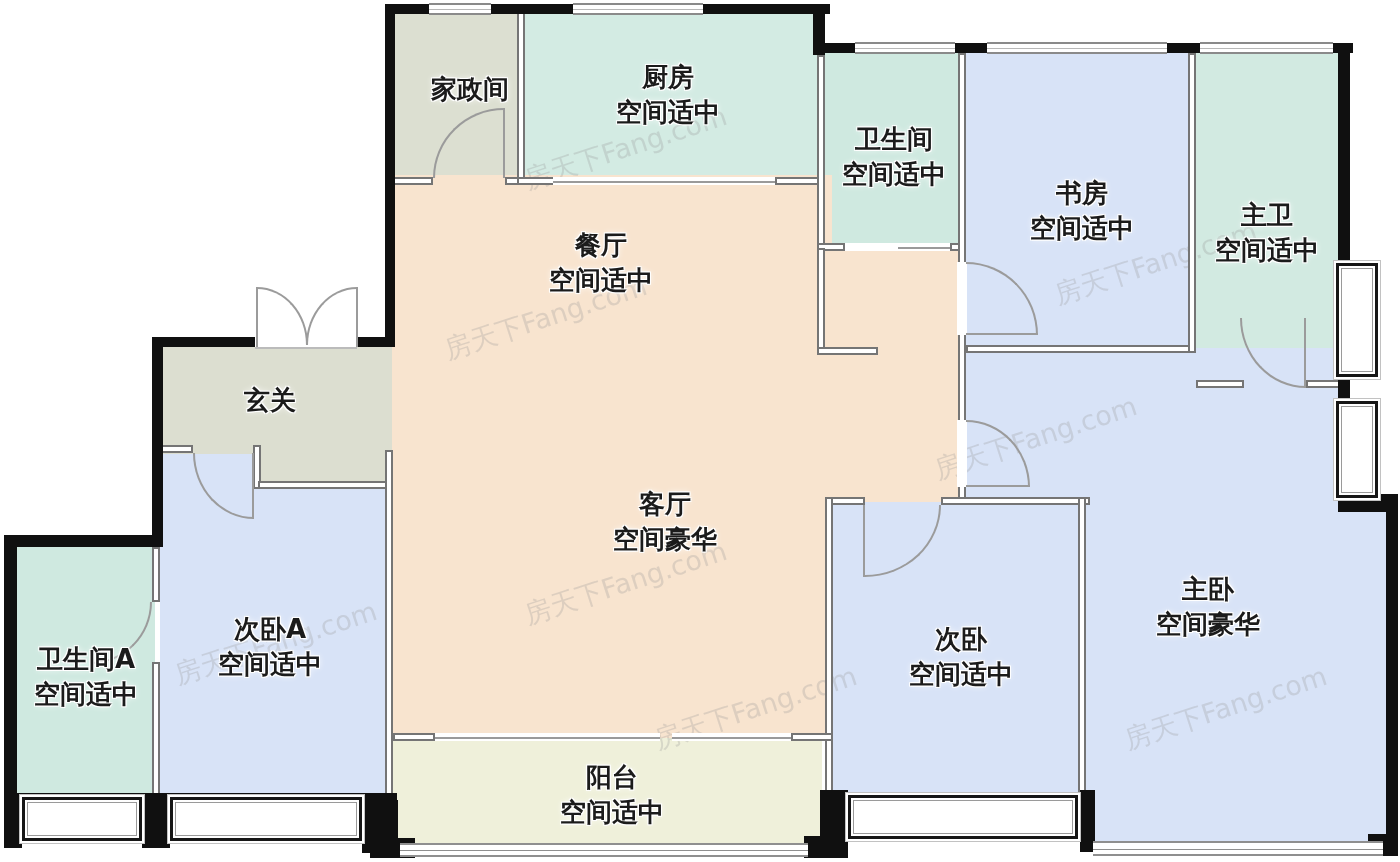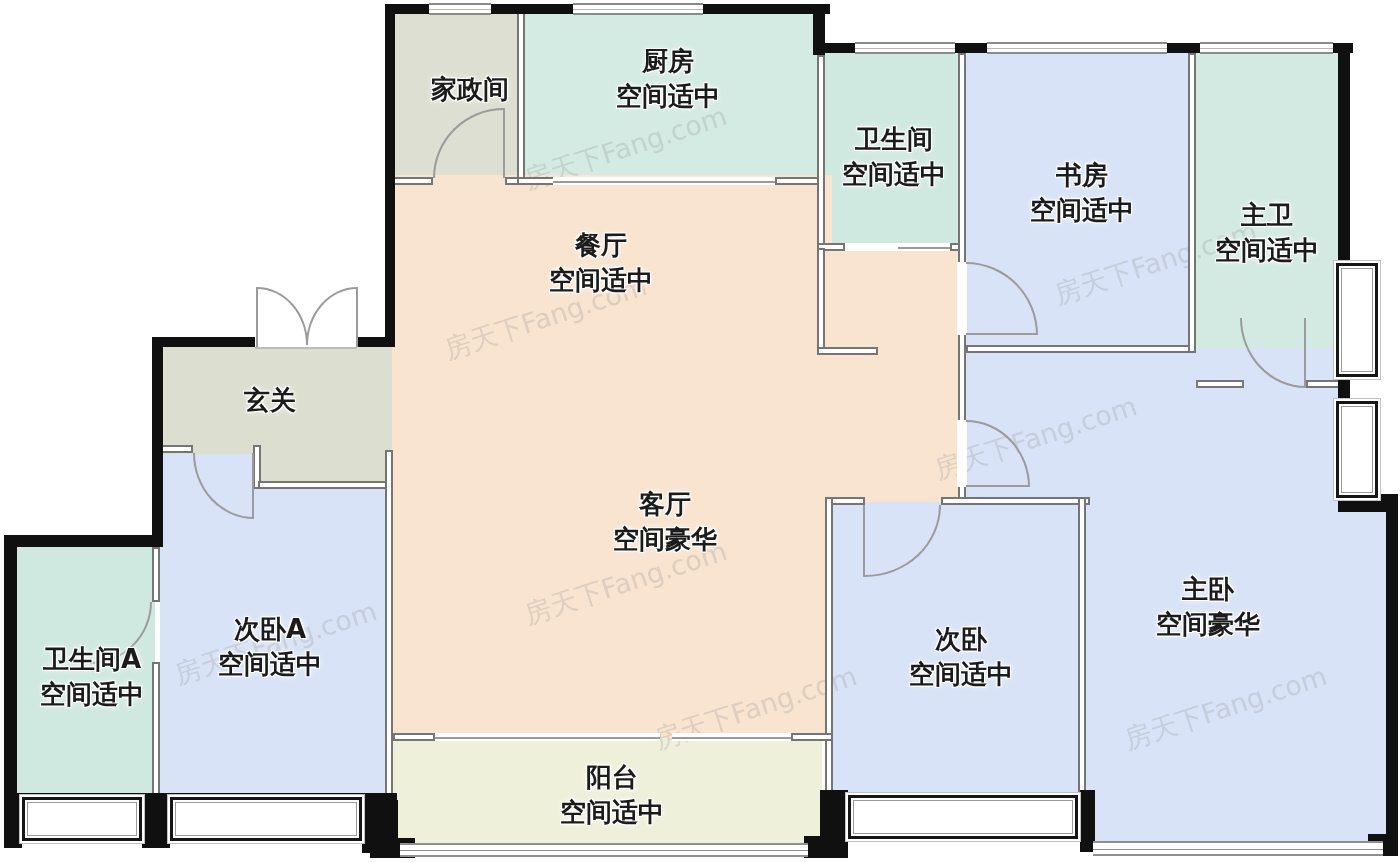--- a/index.html
+++ b/index.html
@@ -150,29 +150,29 @@
   <div class="arc tr" style="left:966px;top:420px;width:64px;height:67px;"></div>
   <div class="leaf" style="left:966px;top:485px;width:64px;height:2px;"></div>
   <div class="arc bl" style="left:1240px;top:318px;width:66px;height:70px;"></div>
   <div class="leaf" style="left:1304px;top:318px;width:2px;height:70px;"></div>
   <div class="arc br" style="left:865px;top:505px;width:76px;height:72px;"></div>
   <div class="leaf" style="left:863px;top:505px;width:2px;height:72px;"></div>
 
   <div class="label" style="left:470px;top:72px;">
     <div>家政间</div>
   </div>
-  <div class="label" style="left:668px;top:44px;">
+  <div class="label" style="left:668px;top:60px;">
     <div>厨房</div>
     <div>空间适中</div>
   </div>
   <div class="label" style="left:894px;top:122px;">
     <div>卫生间</div>
     <div>空间适中</div>
   </div>
-  <div class="label" style="left:1082px;top:160px;font-family:Liberation Mono, monospace;">
+  <div class="label" style="left:1082px;top:176px;">
     <div>书房</div>
     <div>空间适中</div>
   </div>
   <div class="label" style="left:1267px;top:198px;">
     <div>主卫</div>
     <div>空间适中</div>
   </div>
   <div class="label" style="left:601px;top:228px;">
     <div>餐厅</div>
     <div>空间适中</div>
@@ -181,21 +181,21 @@
     <div>玄关</div>
   </div>
   <div class="label" style="left:665px;top:487px;">
     <div>客厅</div>
     <div>空间豪华</div>
   </div>
   <div class="label" style="left:270px;top:612px;">
     <div>次卧A</div>
     <div>空间适中</div>
   </div>
-  <div class="label" style="left:92px;top:642px;">
+  <div class="label" style="left:86px;top:642px;">
     <div>卫生间A</div>
     <div>空间适中</div>
   </div>
   <div class="label" style="left:961px;top:622px;">
     <div>次卧</div>
     <div>空间适中</div>
   </div>
   <div class="label" style="left:1208px;top:572px;">
     <div>主卧</div>
     <div>空间豪华</div>

